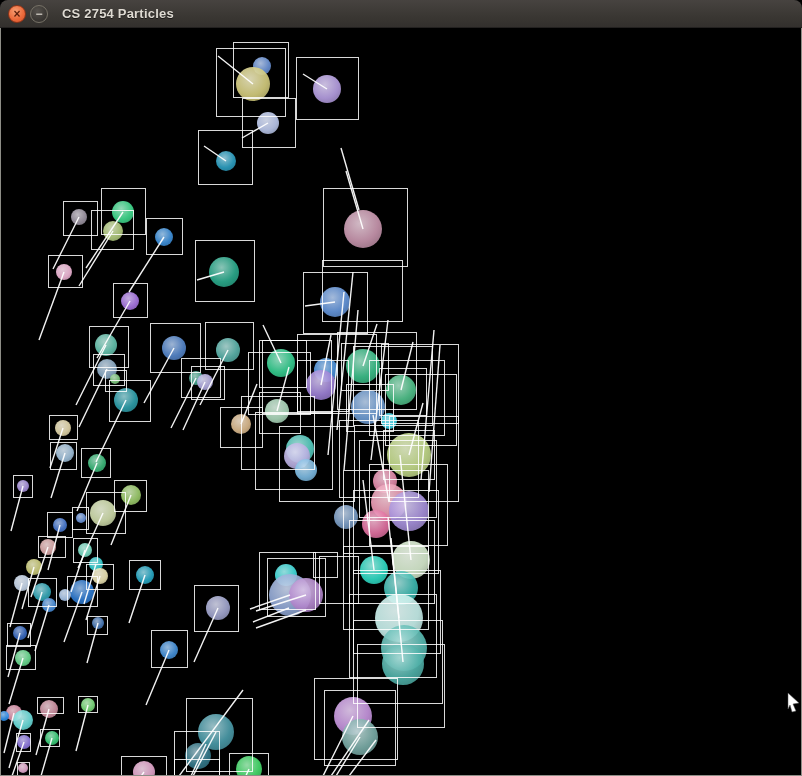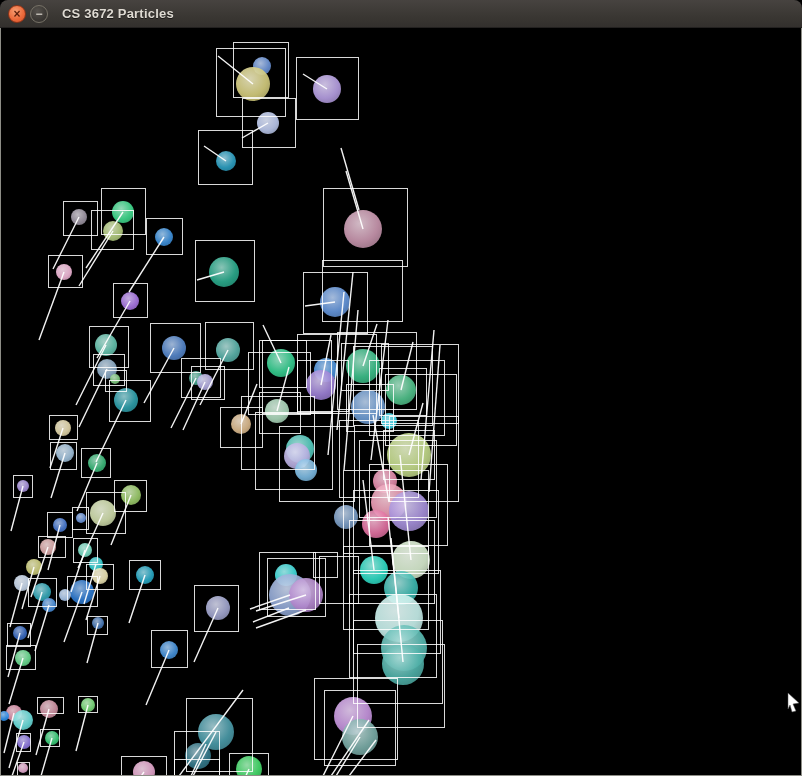--- a/index.html
+++ b/index.html
@@ -35,21 +35,21 @@
 <body>
 
 <div class="window">
   <div class="titlebar">
     <div class="tb-btn btn-close">
       <span>×</span>
     </div>
     <div class="tb-btn btn-min">
       <span>−</span>
     </div>
-    <div class="title-text">CS 3672 Particles</div>
+    <div class="title-text">CS 2754 Particles</div>
   </div>
   <div class="canvas" id="scene" style="background: rgb(0, 0, 0);">
       <div class="particle" style="left: 252px; top: 29px; height: 18px; width: 18px; background: radial-gradient(circle at 42% 35%, rgb(181, 201, 235) 0%, rgb(107, 147, 214) 55%, rgb(80, 110, 161) 100%); opacity: 0.92;"></div>
       <div class="particle" style="left: 235px; top: 39px; height: 34px; width: 34px; background: radial-gradient(circle at 42% 35%, rgb(233, 229, 190) 0%, rgb(211, 203, 125) 55%, rgb(158, 152, 94) 100%); opacity: 0.92;"></div>
       <div class="particle" style="left: 312px; top: 47px; height: 28px; width: 28px; background: radial-gradient(circle at 42% 35%, rgb(218, 206, 240) 0%, rgb(180, 157, 224) 55%, rgb(135, 118, 168) 100%); opacity: 0.92;"></div>
       <div class="particle" style="left: 256px; top: 84px; height: 22px; width: 22px; background: radial-gradient(circle at 42% 35%, rgb(220, 227, 245) 0%, rgb(185, 198, 234) 55%, rgb(139, 149, 176) 100%); opacity: 0.92;"></div>
       <div class="particle" style="left: 215px; top: 123px; height: 20px; width: 20px; background: radial-gradient(circle at 42% 35%, rgb(150, 207, 224) 0%, rgb(45, 159, 193) 55%, rgb(34, 119, 145) 100%); opacity: 0.92;"></div>
       <div class="particle" style="left: 343px; top: 182px; height: 38px; width: 38px; background: radial-gradient(circle at 42% 35%, rgb(227, 202, 214) 0%, rgb(199, 149, 173) 55%, rgb(149, 112, 130) 100%); opacity: 0.92;"></div>
       <div class="particle" style="left: 70px; top: 181px; height: 16px; width: 16px; background: radial-gradient(circle at 42% 35%, rgb(206, 202, 209) 0%, rgb(157, 149, 163) 55%, rgb(118, 112, 122) 100%); opacity: 0.92;"></div>
       <div class="particle" style="left: 111px; top: 173px; height: 22px; width: 22px; background: radial-gradient(circle at 42% 35%, rgb(159, 236, 198) 0%, rgb(63, 216, 140) 55%, rgb(47, 162, 105) 100%); opacity: 0.92;"></div>

